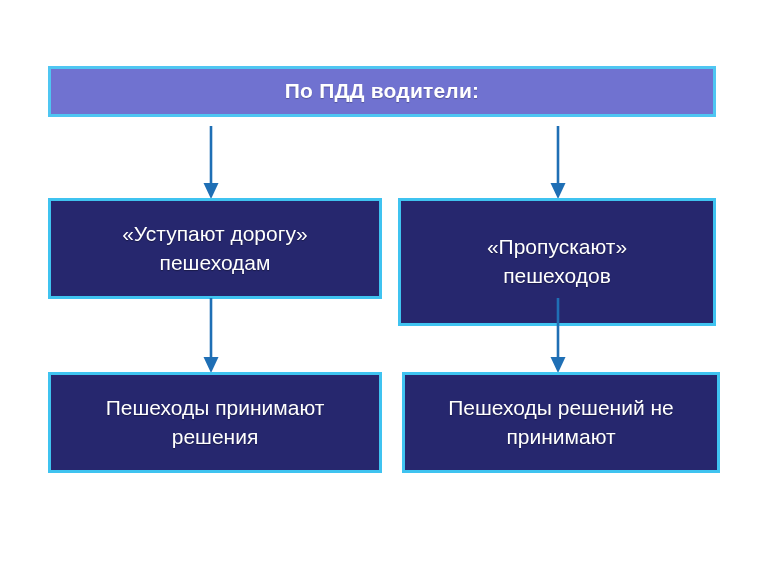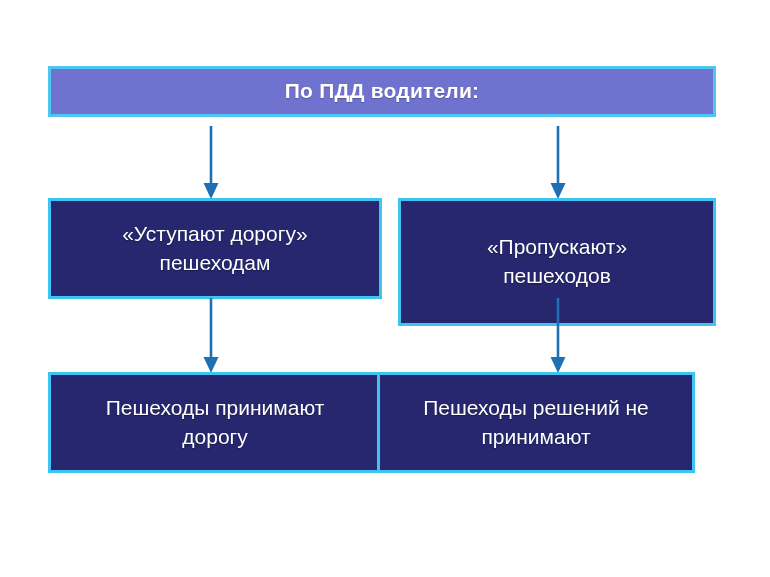--- a/index.html
+++ b/index.html
@@ -62,21 +62,21 @@
   }
   .node.dark .label {
     font-size: 21px;
     font-weight: normal;
     text-shadow: 0 1px 1px rgba(0,0,0,0.35);
   }
 
   #node-mid-left   { left: 48px;  top: 198px; width: 334px; height: 101px; }
   #node-mid-right  { left: 398px; top: 198px; width: 318px; height: 128px; }
   #node-bot-left   { left: 48px;  top: 372px; width: 334px; height: 101px; }
-  #node-bot-right  { left: 377px; top: 372px; width: 318px; height: 101px; }
+  #node-bot-right  { left: 402px; top: 372px; width: 318px; height: 101px; }
 
   
   .connector {
     position: absolute;
     overflow: visible;
   }
   .connector svg { display: block; }
 
   #arrow-header-to-mid-left   { left: 198px; top: 126px; }
   #arrow-header-to-mid-right  { left: 545px; top: 126px; }
@@ -125,21 +125,21 @@
 
   <div class="connector" id="arrow-mid-to-bot-right">
     <svg width="26" height="76" viewBox="0 0 26 76">
       <line x1="13" y1="0" x2="13" y2="64" stroke="#1f6fb5" stroke-width="2.6"></line>
       <polygon points="13,75 5.5,59 20.5,59" fill="#1f6fb5"></polygon>
     </svg>
   </div>
 
   <div class="node dark" id="node-bot-left">
     <span class="label">Пешеходы принимают
-дорогу</span>
+решения</span>
   </div>
 
   <div class="node dark" id="node-bot-right">
     <span class="label">Пешеходы решений не
 принимают</span>
   </div>
 
 </div>
 
 </body></html>

